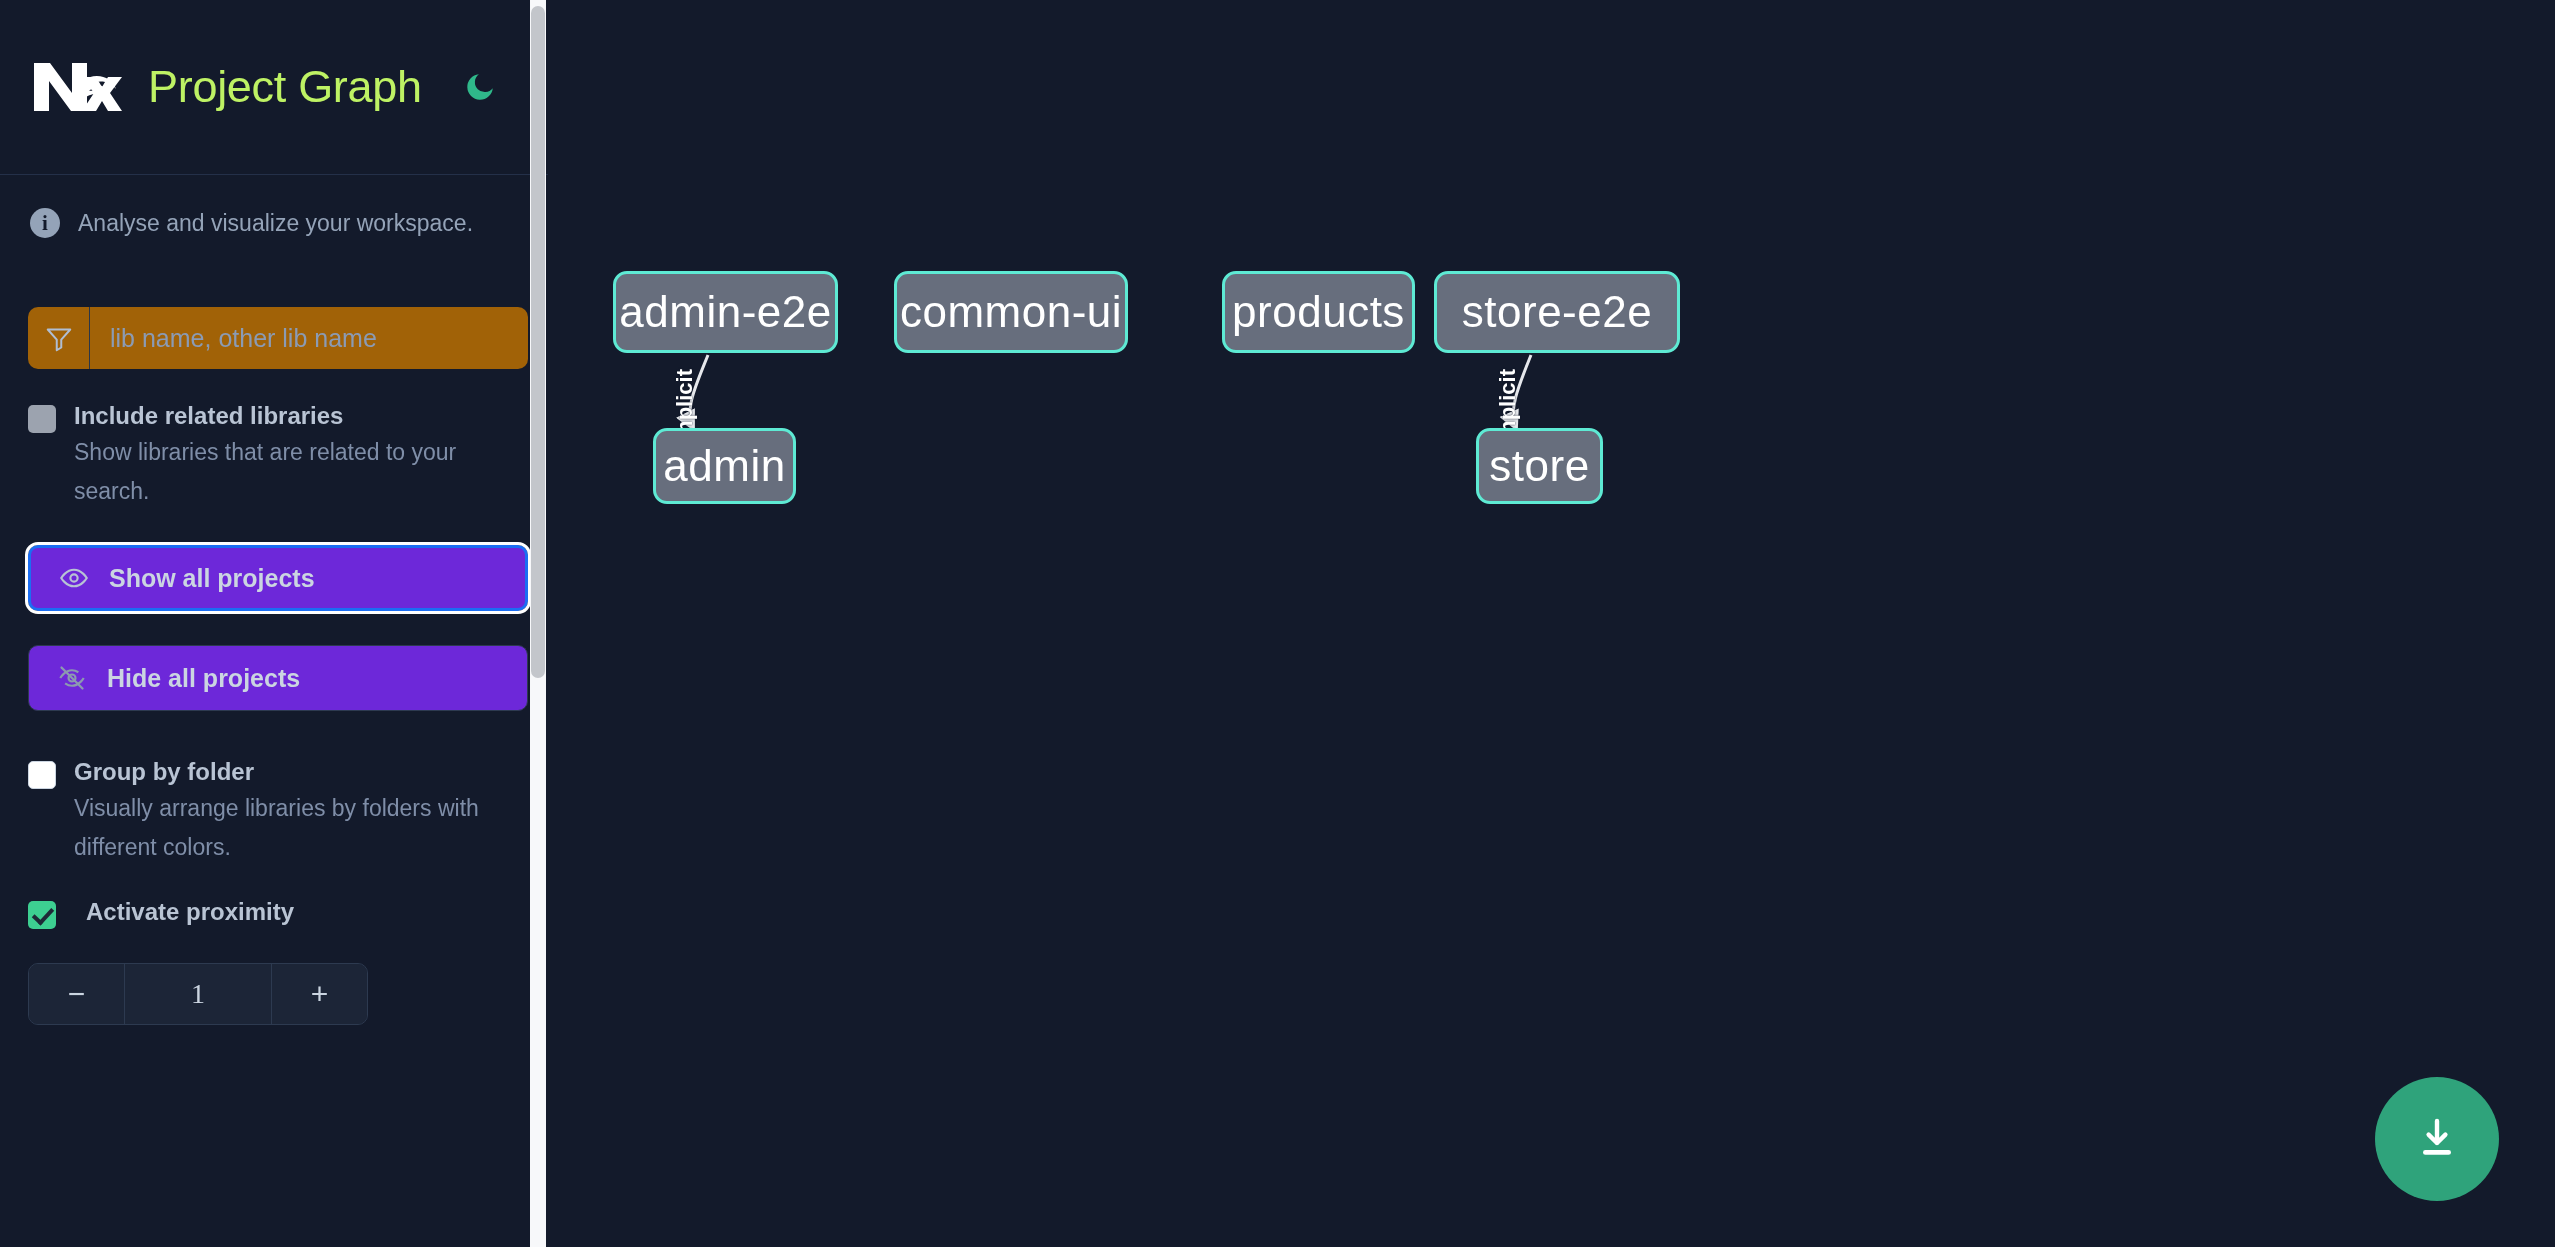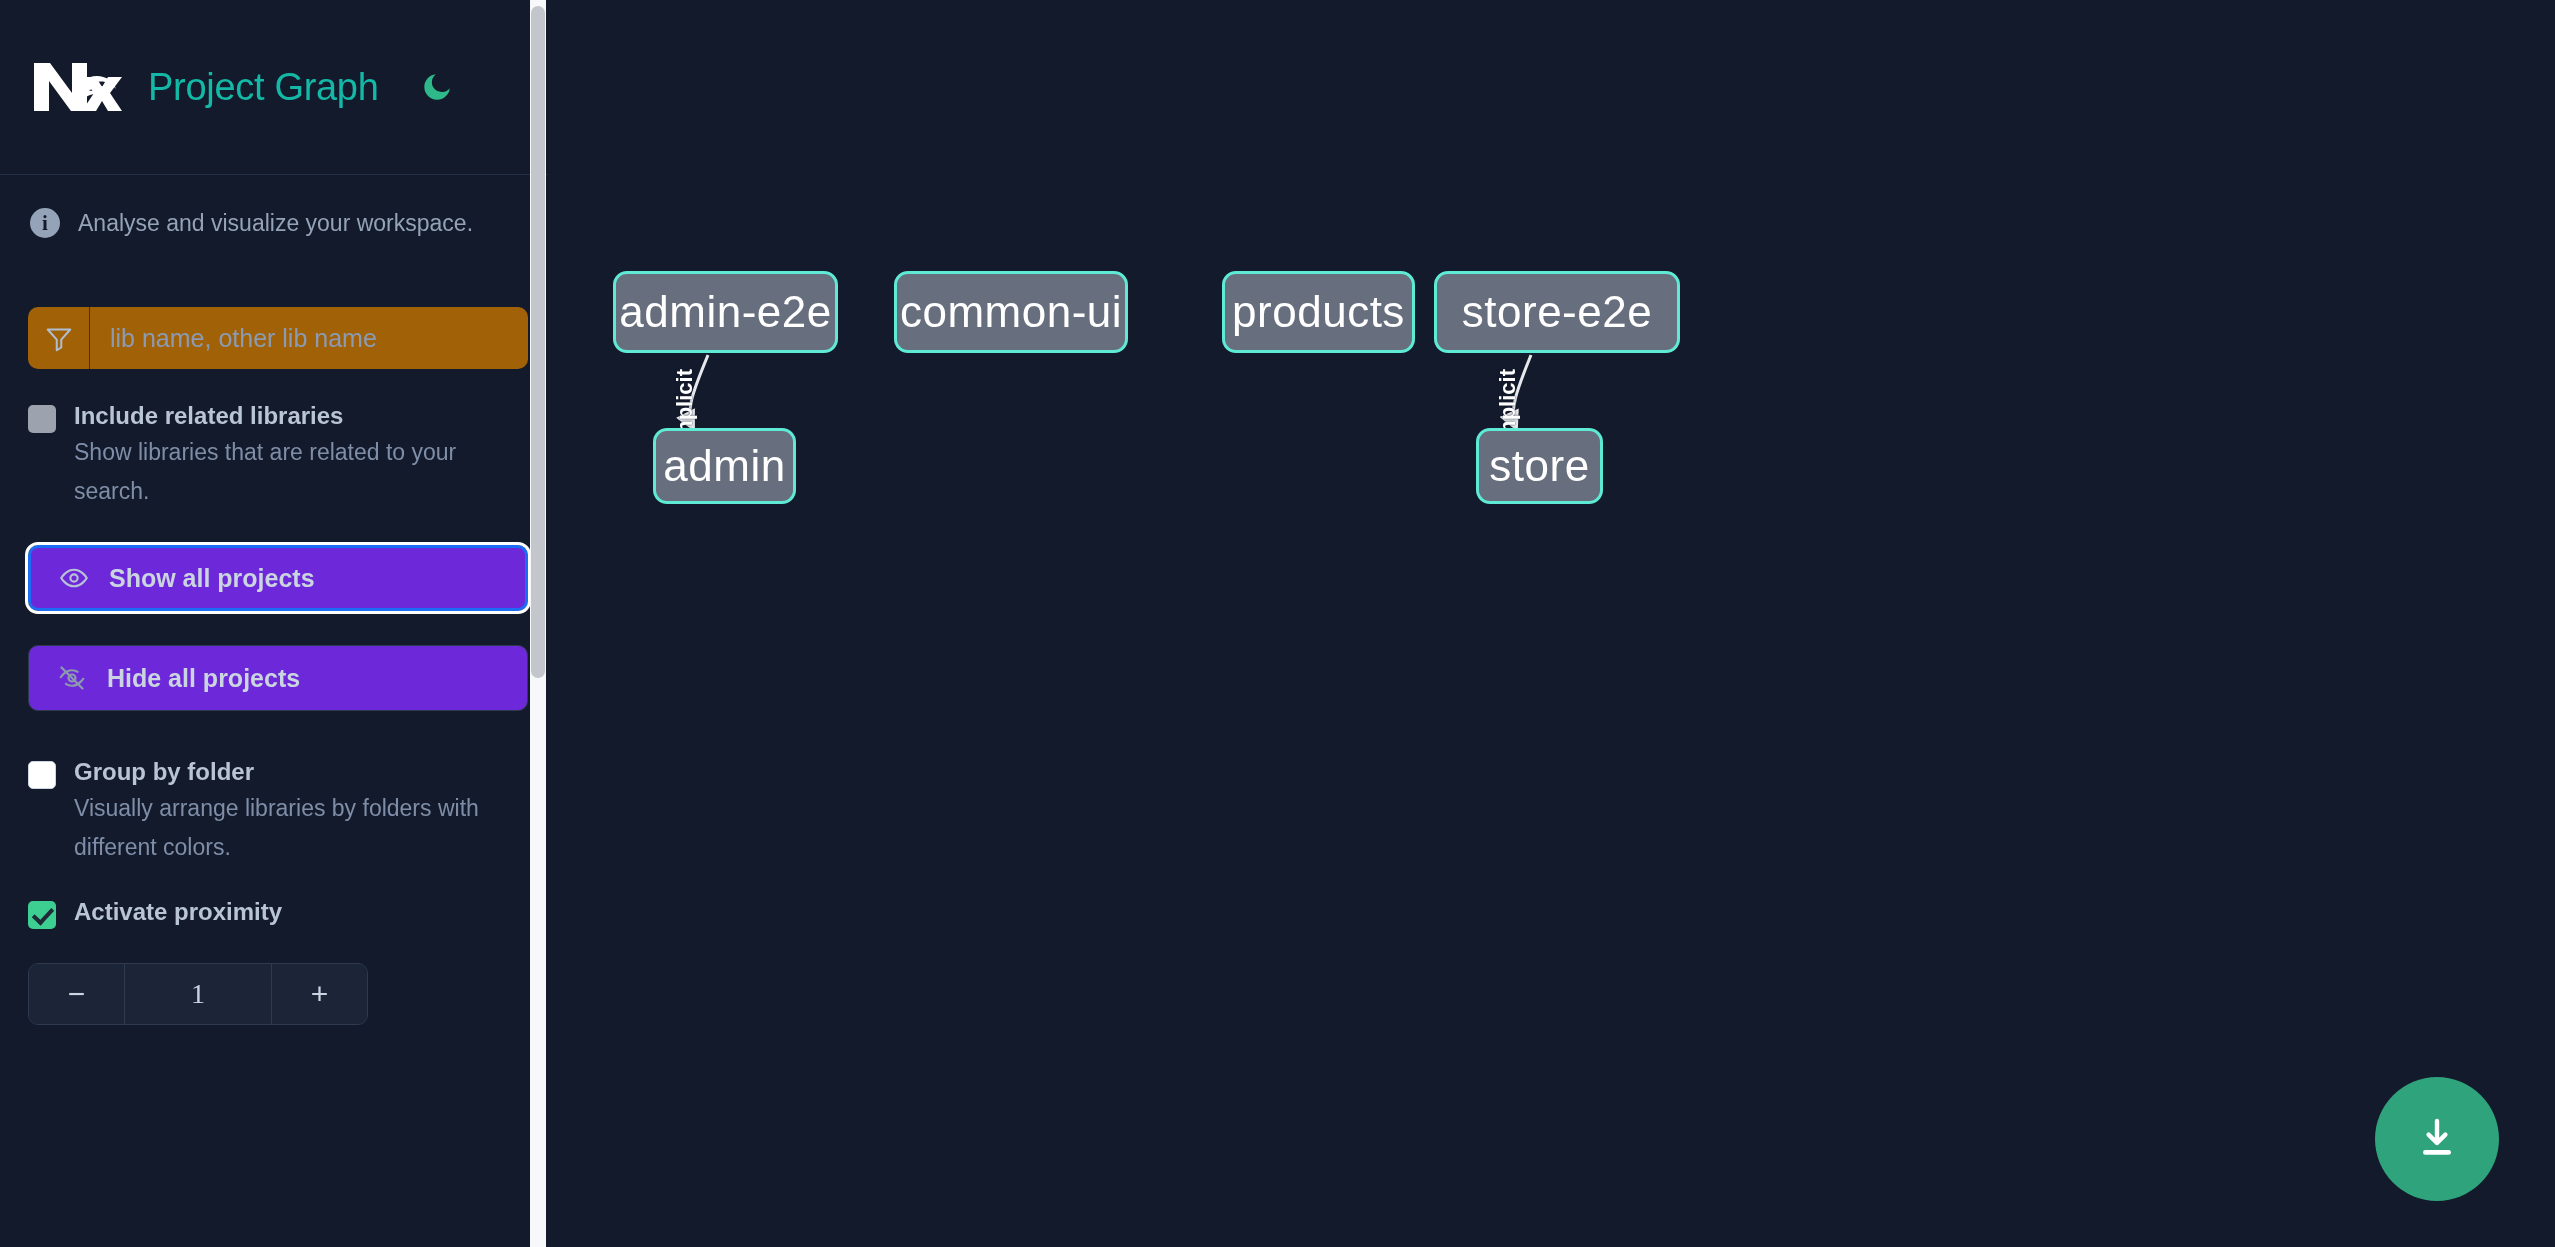--- a/index.html
+++ b/index.html
@@ -45,22 +45,22 @@
 
   .nx-logo {
     width: 96px;
     height: 56px;
     flex: 0 0 96px;
     position: relative;
   }
   .nx-logo svg { display: block; }
 
   .app-title {
-    color: #14b8a6;
-    font-size: 38px;
+    color: #bef264;
+    font-size: 45px;
     font-weight: 500;
     margin-left: 22px;
     letter-spacing: -0.3px;
     white-space: nowrap;
   }
 
   .moon-btn {
     margin-left: 36px;
     width: 44px;
     height: 44px;
@@ -394,21 +394,21 @@
       </div>
 
       <div class="cb-row" style="margin-top:44px;">
         <div class="cb-box unchecked"></div>
         <div class="cb-text">
           <div class="cb-label">Group by folder</div>
           <div class="cb-desc">Visually arrange libraries by folders with different colors.</div>
         </div>
       </div>
 
-      <div class="cb-row" style="margin-top:28px;">
+      <div class="cb-row" style="margin-top:28px;gap:12px;">
         <div class="cb-box checked"></div>
         <div class="cb-text">
           <div class="cb-label">Activate proximity</div>
         </div>
       </div>
 
       <div class="stepper-wrap">
         <div class="stepper">
           <div class="step-btn minus">−</div>
           <div class="step-val">1</div>

